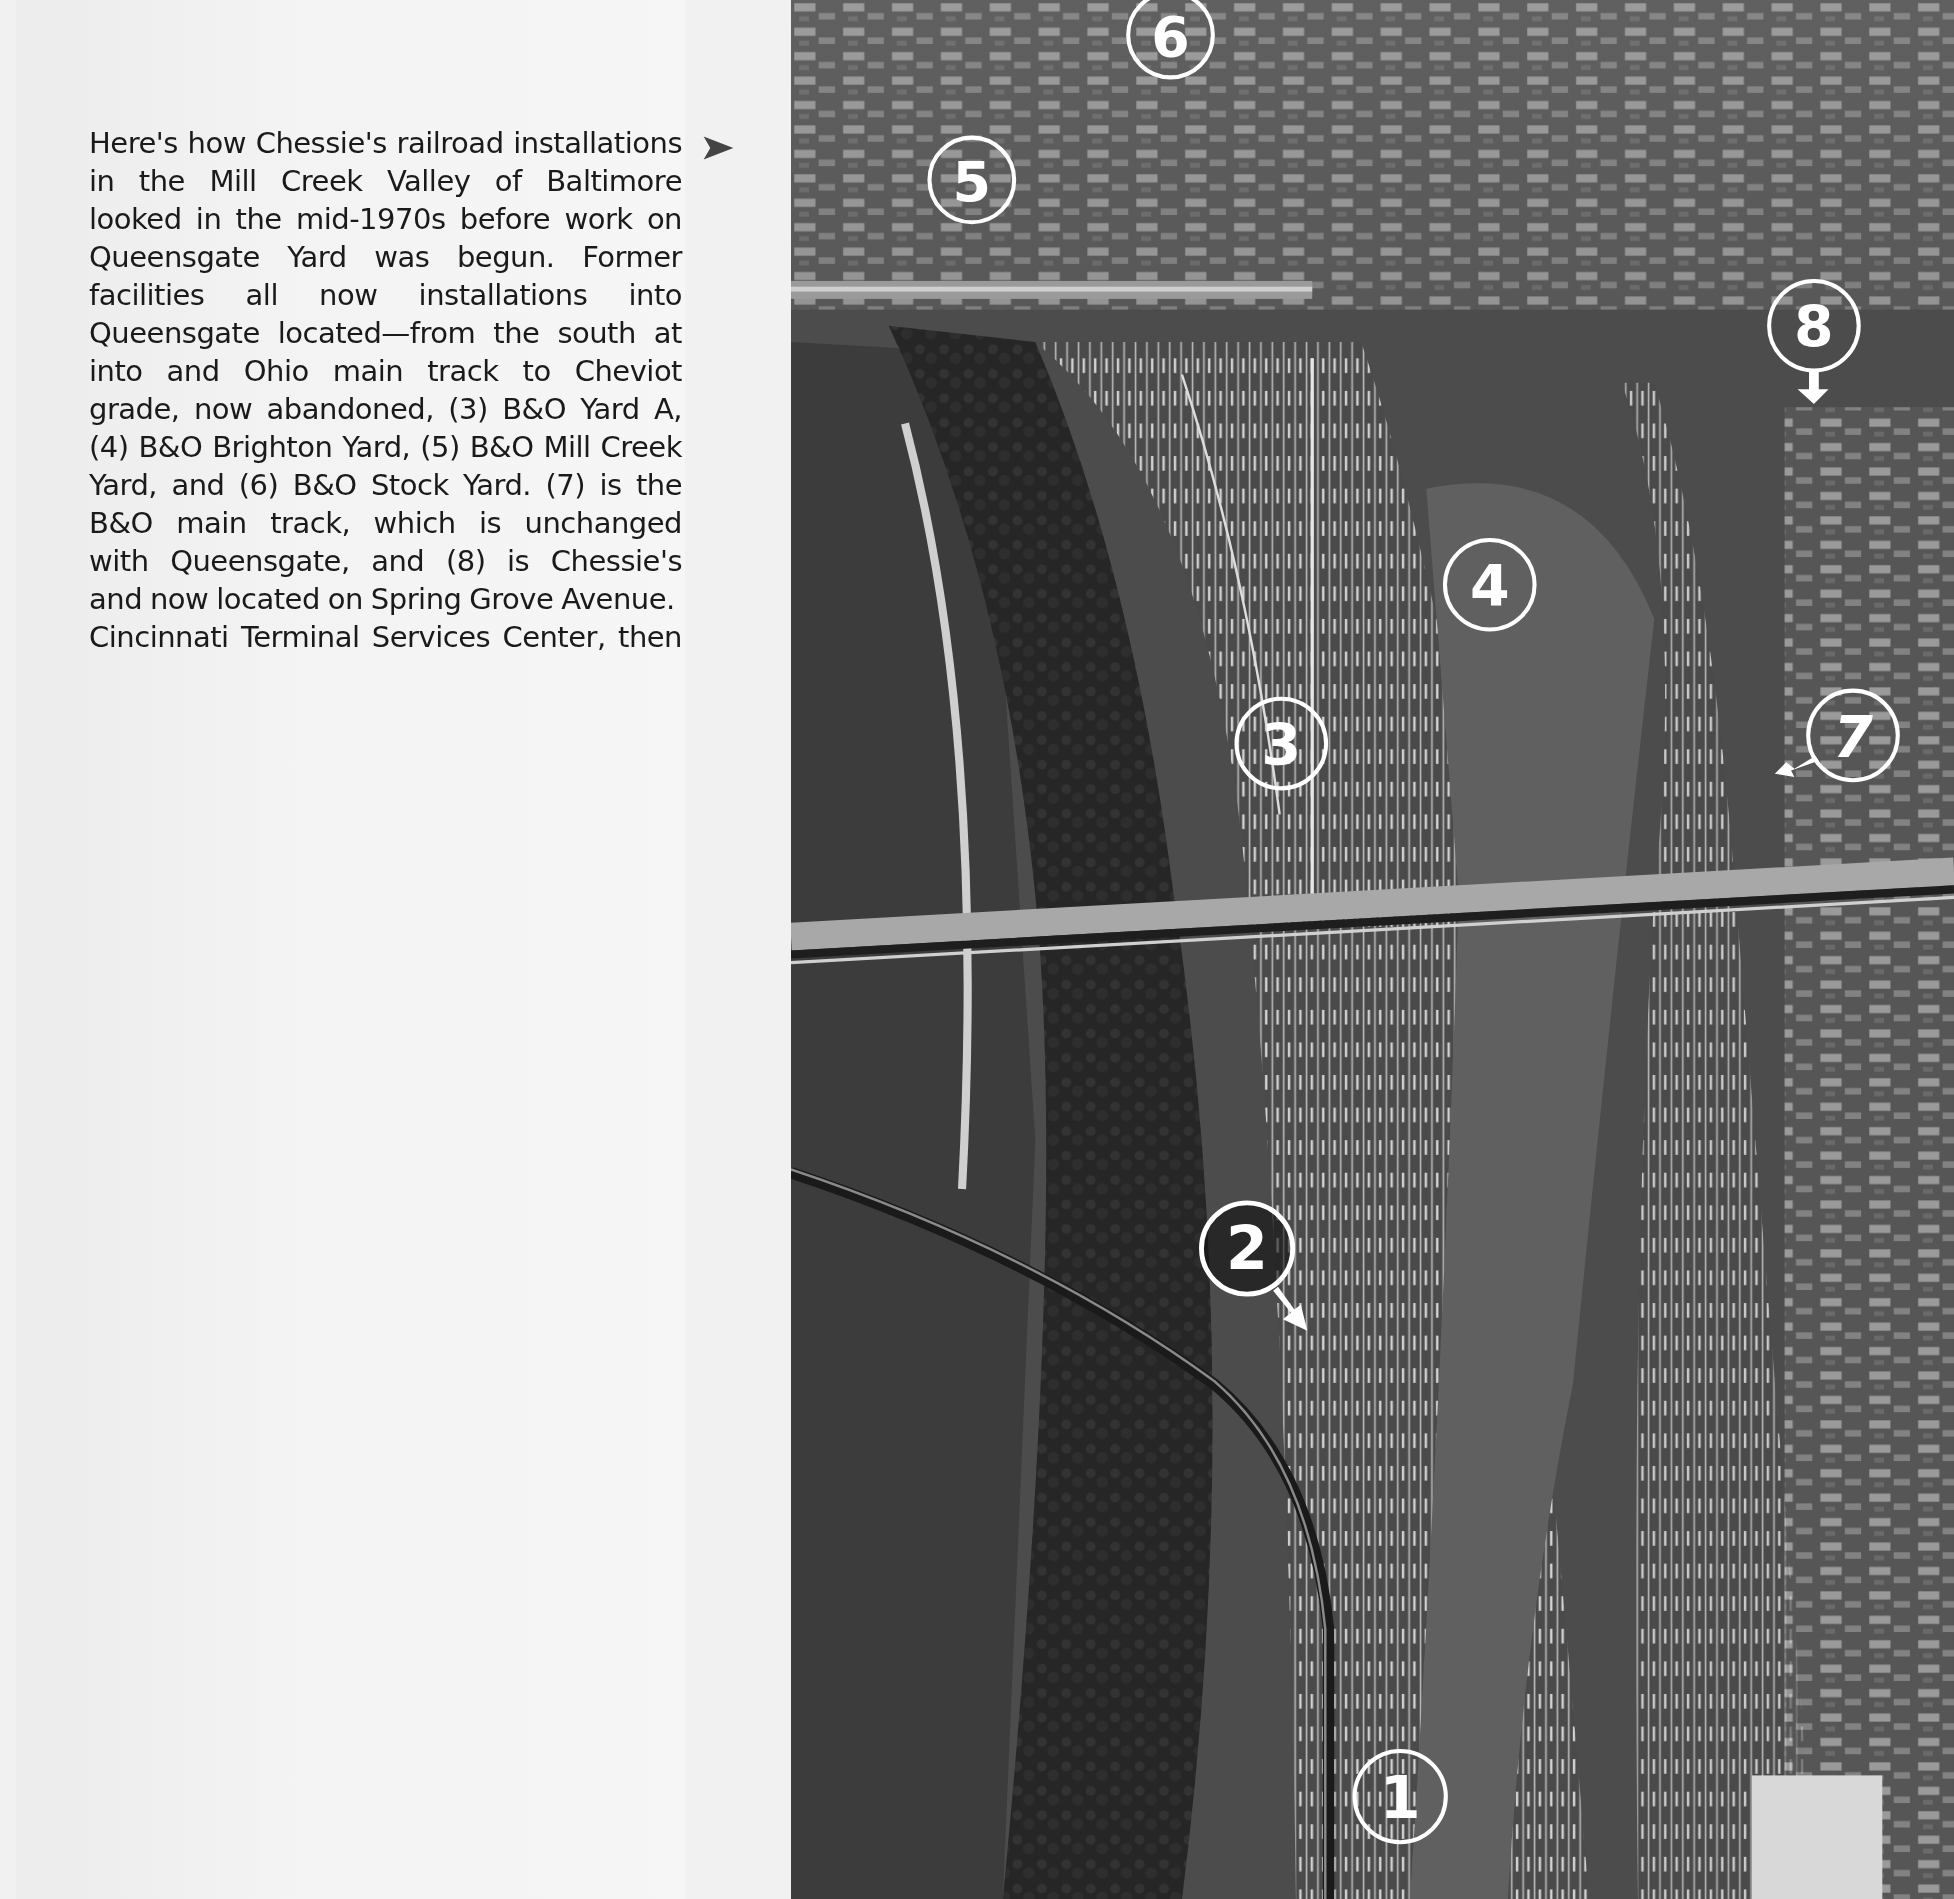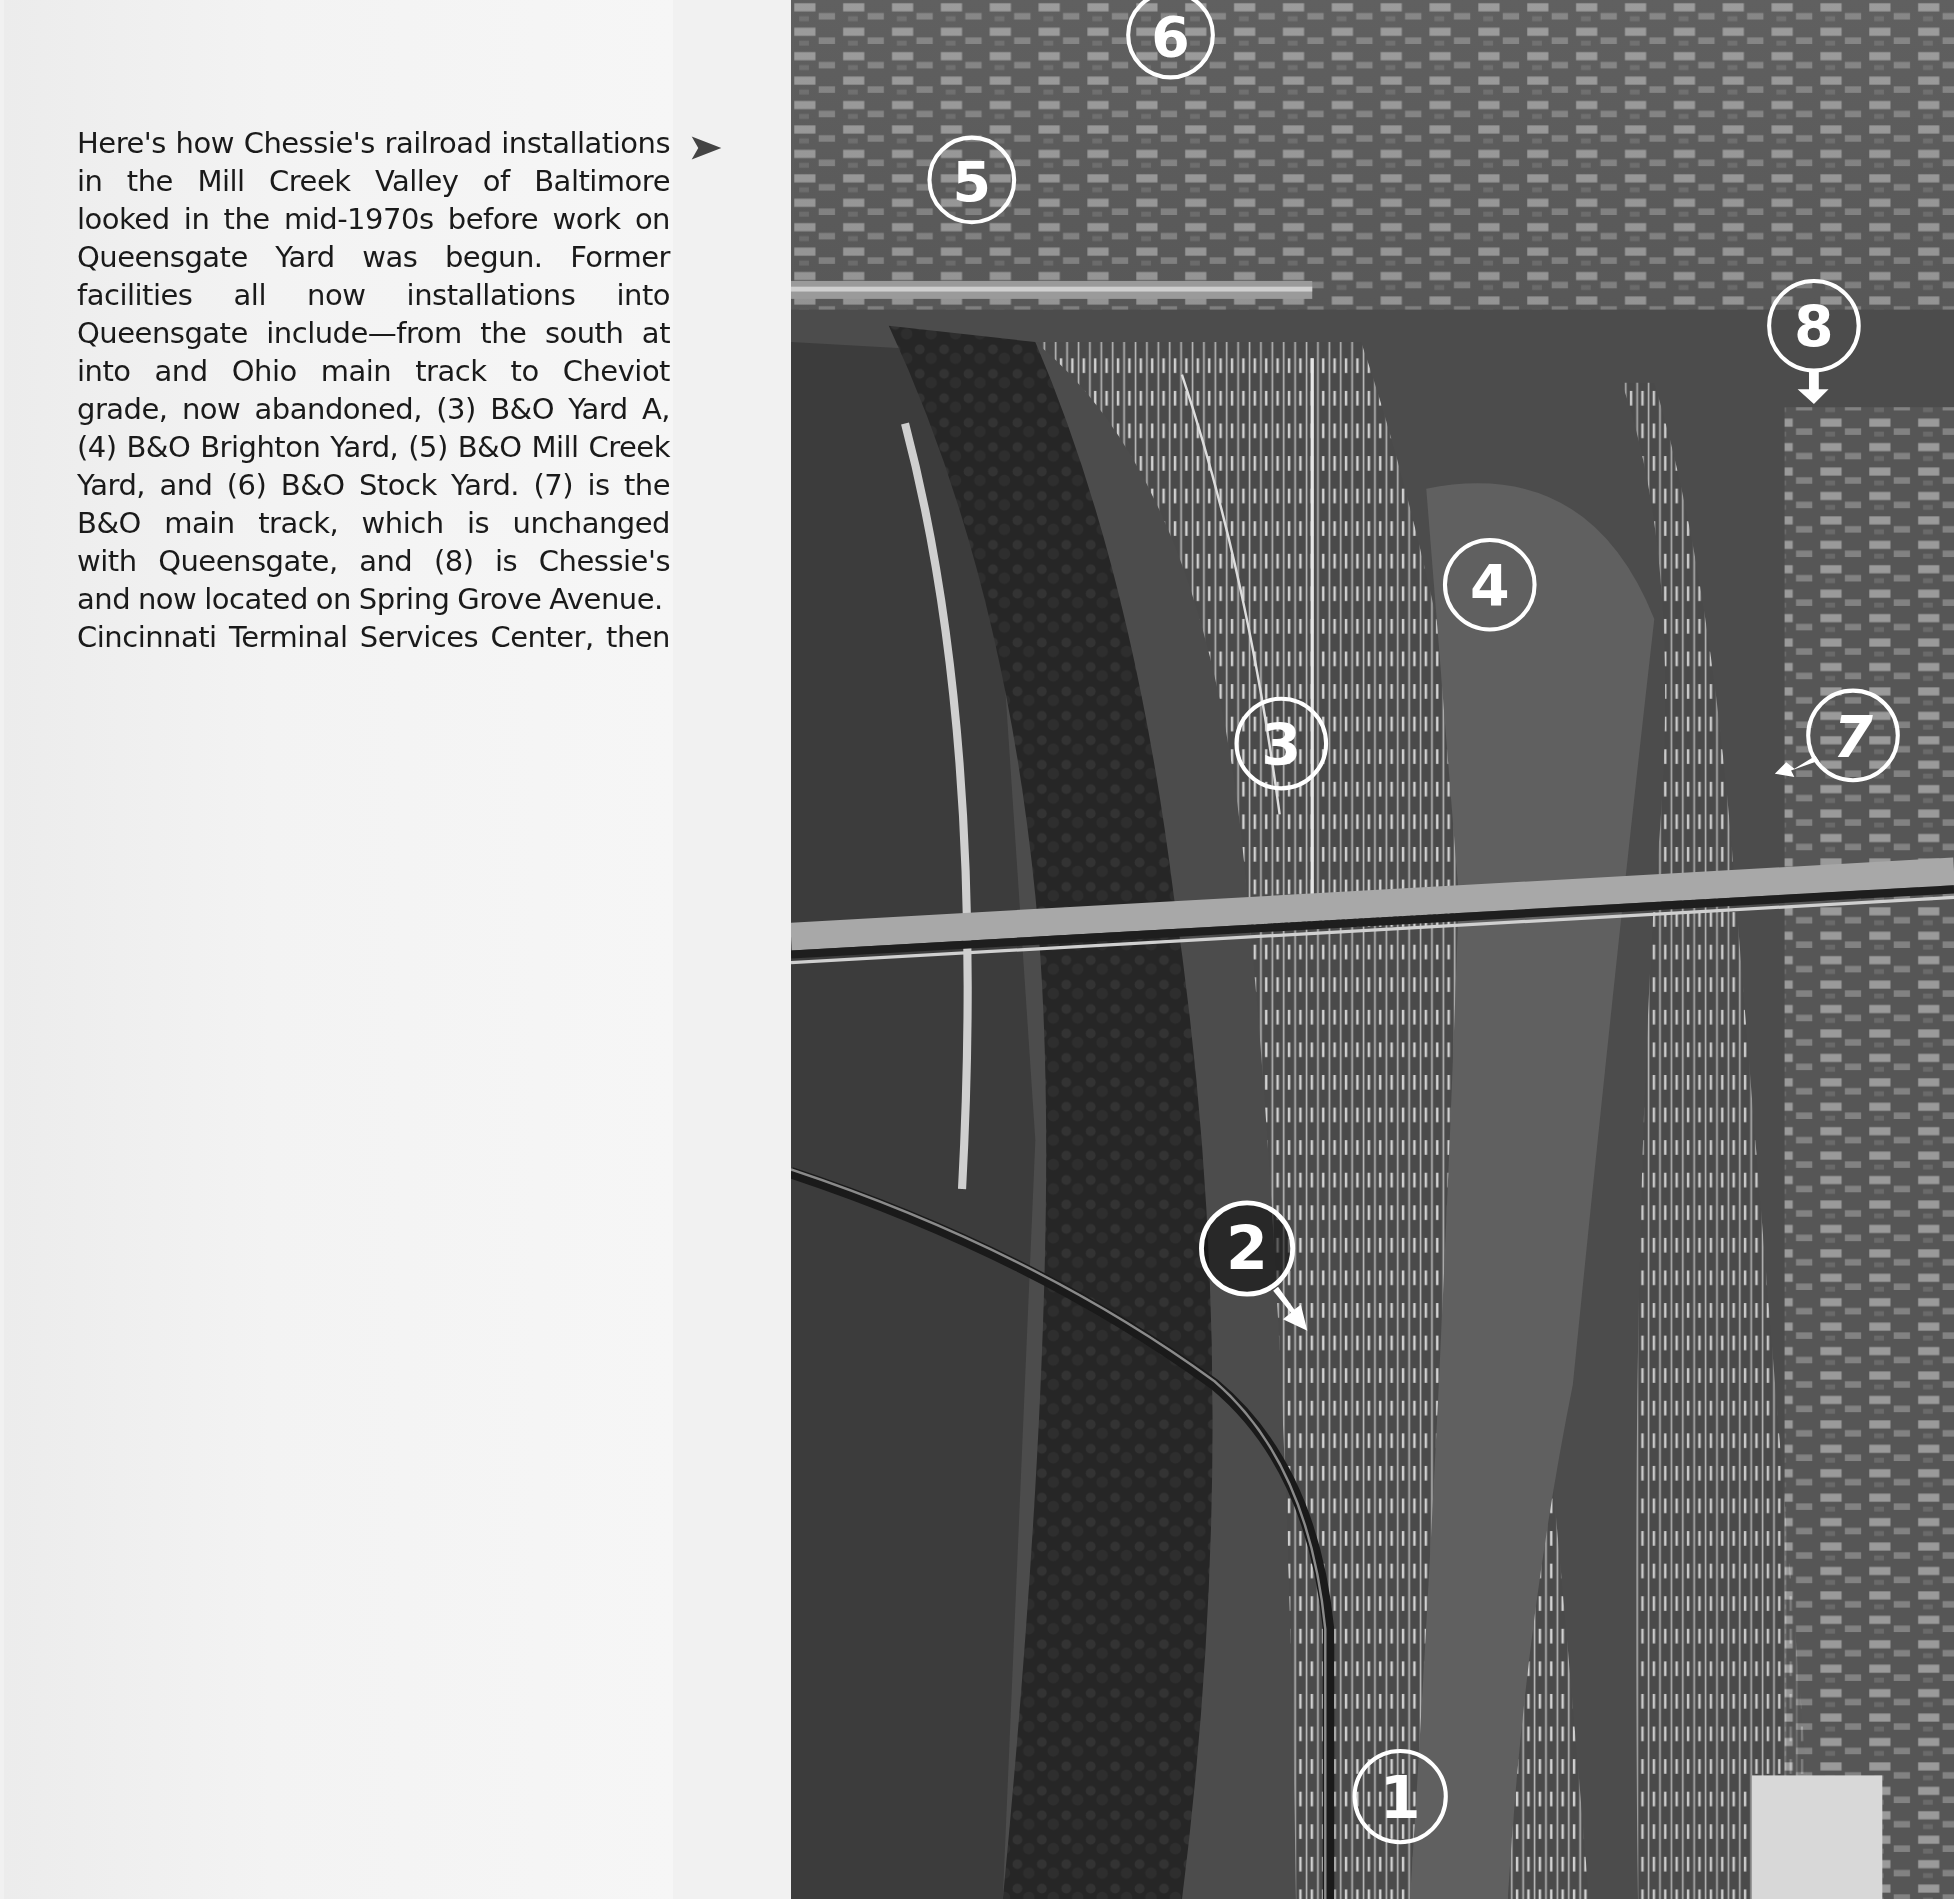--- a/index.html
+++ b/index.html
@@ -2,21 +2,21 @@
 <html style="font-size:13px"><head>
 <meta charset="utf-8">
 <style>
   html, body { margin: 0; padding: 0; }
   body {
     width: 1954px; height: 1900px; position: relative; overflow: hidden;
     background: #f1f1f1;
     font-family: "DejaVu Sans", sans-serif;
   }
   .caption-panel {
-    position: absolute; left: 4px; top: 0; width: 669px; height: 1900px;
+    position: absolute; left: 16px; top: 0; width: 669px; height: 1900px;
     background: linear-gradient(90deg, #ececec 0%, #f3f3f3 40%, #f6f6f6 100%);
   }
   .caption {
     position: absolute; left: 73px; top: 124px; width: 593px;
     font-size: 29px; line-height: 38px; color: #1a1a1a;
     letter-spacing: -0.5px; word-spacing: -0.8px;
     text-align: justify;
   }
   .caption .line { display: block; text-align: justify; text-align-last: justify; white-space: nowrap; }
   .caption .line.last { text-align-last: left; }
@@ -37,21 +37,21 @@
 </head>
 <body>
 
 <div class="caption-panel">
   <div class="caption">
     <span class="line">Here's how Chessie's railroad installations</span>
     <span class="line">in the Mill Creek Valley of Baltimore</span>
     <span class="line">looked in the mid-1970s before work on</span>
     <span class="line">Queensgate Yard was begun. Former</span>
     <span class="line">facilities all now installations into</span>
-    <span class="line">Queensgate include—from the south at</span>
+    <span class="line">Queensgate located—from the south at</span>
     <span class="line">into and Ohio main track to Cheviot</span>
     <span class="line">grade, now abandoned, (3) B&amp;O Yard A,</span>
     <span class="line">(4) B&amp;O Brighton Yard, (5) B&amp;O Mill Creek</span>
     <span class="line">Yard, and (6) B&amp;O Stock Yard. (7) is the</span>
     <span class="line">B&amp;O main track, which is unchanged</span>
     <span class="line">with Queensgate, and (8) is Chessie's</span>
     <span class="line last">and now located on Spring Grove Avenue.</span>
     <span class="line">Cincinnati Terminal Services Center, then</span>
   </div>
   <svg class="pointer-arrow" viewBox="0 0 40 34">

